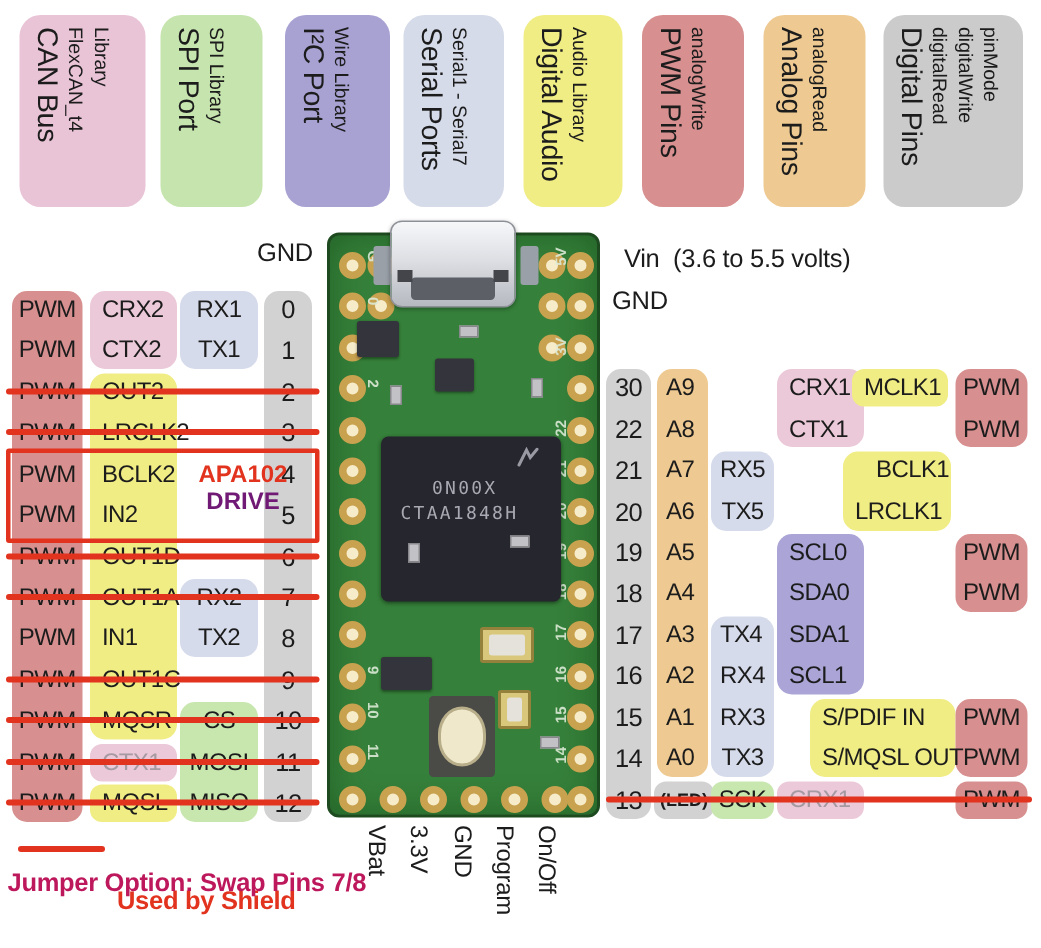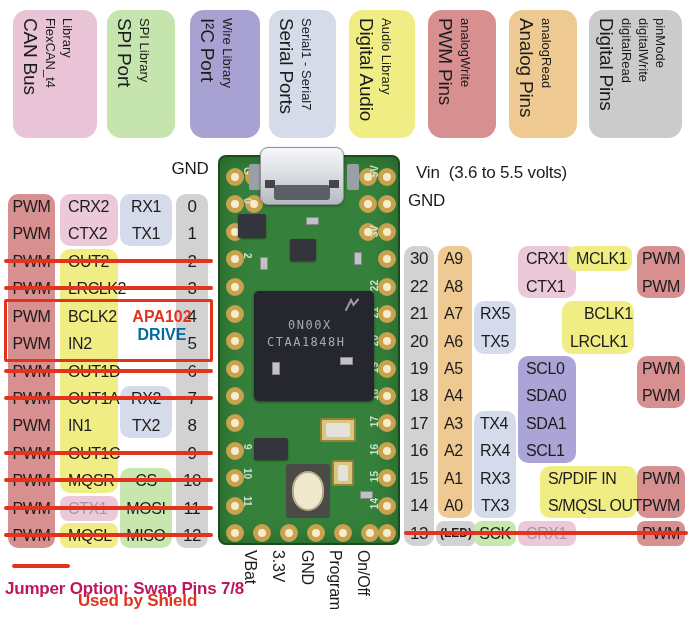--- a/index.html
+++ b/index.html
@@ -173,21 +173,21 @@
   <div class="strike" style="left: 4px; top: 286px; width: 209px; background: rgb(226, 51, 31);"></div>
   <div class="strike" style="left: 4px; top: 369px; width: 209px; background: rgb(226, 51, 31);"></div>
   <div class="strike" style="left: 4px; top: 396px; width: 209px; background: rgb(226, 51, 31);"></div>
   <div class="strike" style="left: 4px; top: 451px; width: 209px; background: rgb(226, 51, 31);"></div>
   <div class="strike" style="left: 4px; top: 478px; width: 209px; background: rgb(226, 51, 31);"></div>
   <div class="strike" style="left: 4px; top: 506px; width: 209px; background: rgb(226, 51, 31);"></div>
   <div class="strike" style="left: 4px; top: 533px; width: 209px; background: rgb(226, 51, 31);"></div>
 
   <div class="apa-box" style="left: 4px; top: 299px; width: 203px; height: 57px; color: rgb(226, 51, 31);"></div>
   <div class="apa-text" style="left: 118px; top: 308px; width: 88px; color: rgb(226, 51, 31);">APA102</div>
-  <div class="apa-text" style="left: 118px; top: 326px; width: 88px; color: #0369a1;">DRIVE</div>
+  <div class="apa-text" style="left: 118px; top: 326px; width: 88px; color: #701a75;">DRIVE</div>
 
   <div class="bgr" style="left: 404px; top: 246px; width: 30px; height: 300px; background: rgb(210, 210, 210);"></div>
   <div class="bgr" style="left: 438px; top: 246px; width: 34px; height: 272px; background: rgb(238, 202, 146);"></div>
   <div class="bgr r8" style="left: 436px; top: 521px; width: 40px; height: 25px; background: rgb(210, 210, 210);"></div>
   <div class="bgr" style="left: 518px; top: 246px; width: 58px; height: 52px; background: rgb(236, 201, 216);"></div>
   <div class="bgr" style="left: 474px; top: 301px; width: 42px; height: 53px; background: rgb(214, 219, 235);"></div>
   <div class="bgr r8" style="left: 568px; top: 246px; width: 64px; height: 25px; background: rgb(241, 237, 133);"></div>
   <div class="bgr" style="left: 562px; top: 301px; width: 72px; height: 53px; background: rgb(241, 237, 133);"></div>
   <div class="bgr" style="left: 518px; top: 356px; width: 58px; height: 107px; background: rgb(170, 165, 214);"></div>
   <div class="bgr" style="left: 474px; top: 411px; width: 42px; height: 107px; background: rgb(214, 219, 235);"></div>

